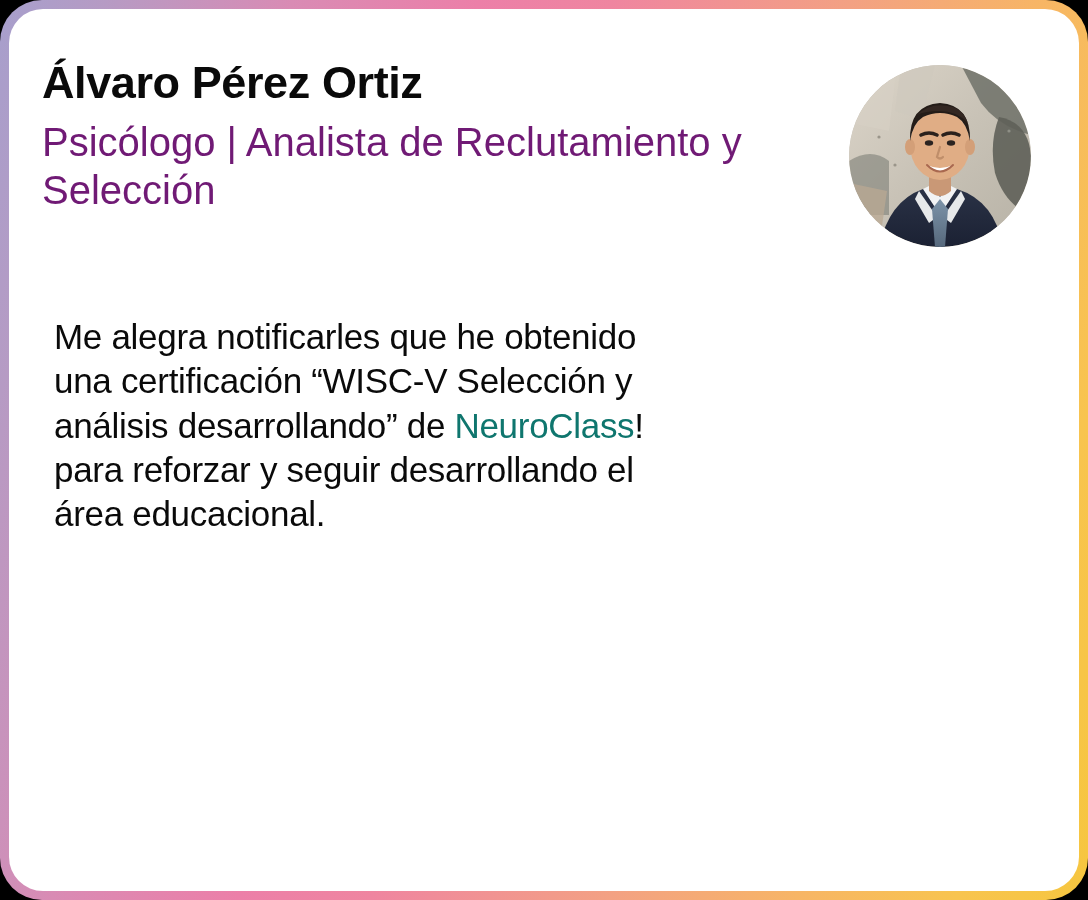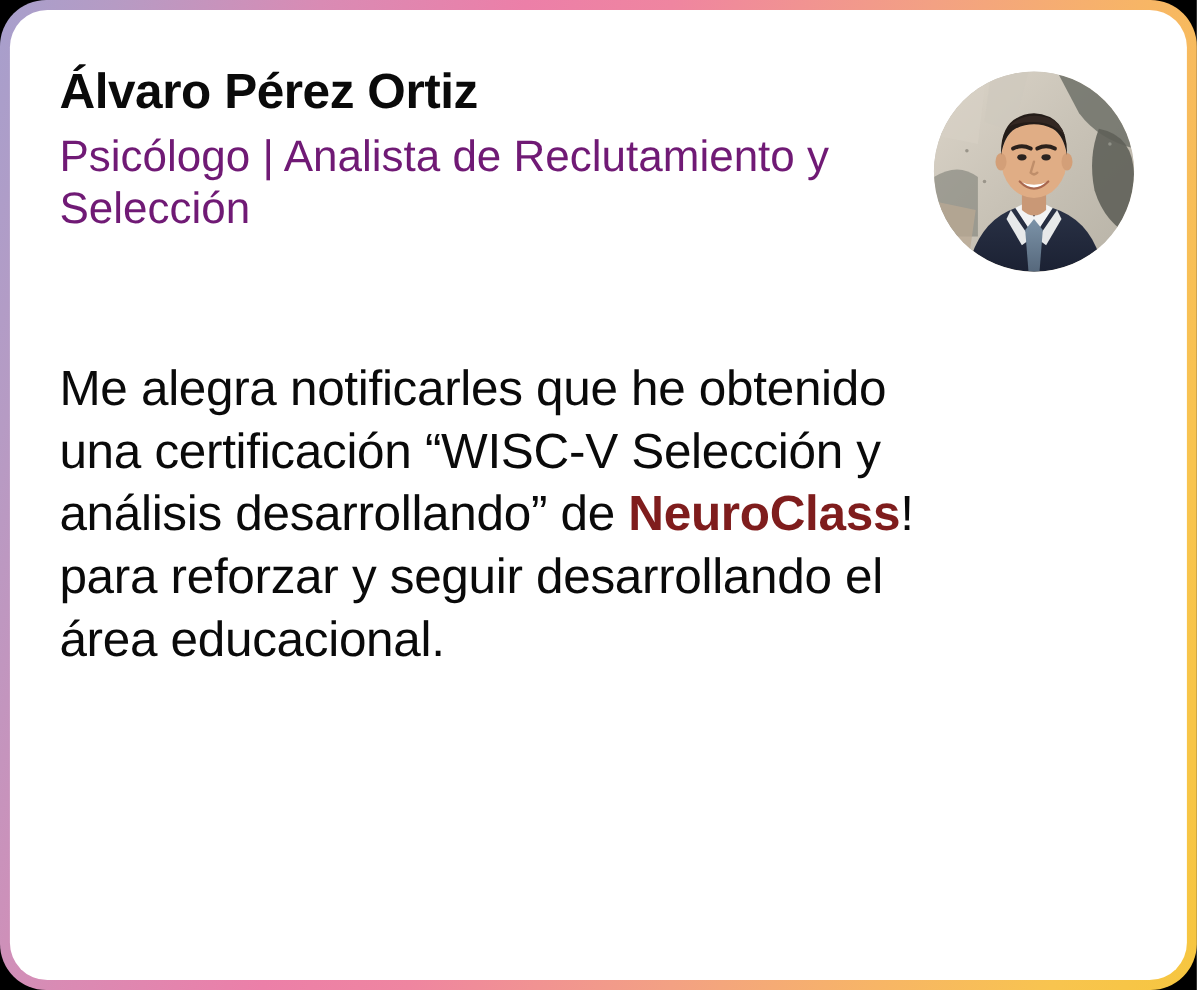--- a/index.html
+++ b/index.html
@@ -41,21 +41,21 @@
     box-sizing: border-box;
     background: #ffffff;
     border-radius: 34px;
     position: relative;
     overflow: hidden;
   }
 
   
   .header {
     position: absolute;
-    left: 45px;
+    left: 33px;
     top: 42px;
     right: 40px;
     display: flex;
     align-items: flex-start;
     justify-content: space-between;
   }
   .header-text {
     padding-top: 8px;
     max-width: 780px;
   }
@@ -88,30 +88,30 @@
     margin-right: 8px;
     position: relative;
     background: #c9c3b8;
   }
   .avatar svg { display: block; width: 100%; height: 100%; }
 
   
   .post-body {
     position: absolute;
     left: 45px;
-    top: 316px;
+    top: 306px;
     width: 985px;
-    font-size: 45px;
+    font-size: 35px;
     line-height: 1.265;
     color: #0a0a0a;
     letter-spacing: -0.3px;
   }
   .brand {
-    color: #7f1d1d;
-    font-weight: bold;
+    color: #0f766e;
+    font-weight: normal;
   }
   .post-line { white-space: nowrap; }
 </style>
 </head>
 <body>
 
 <div class="card-frame">
   <div class="card-inner">
 
     <div class="header">

